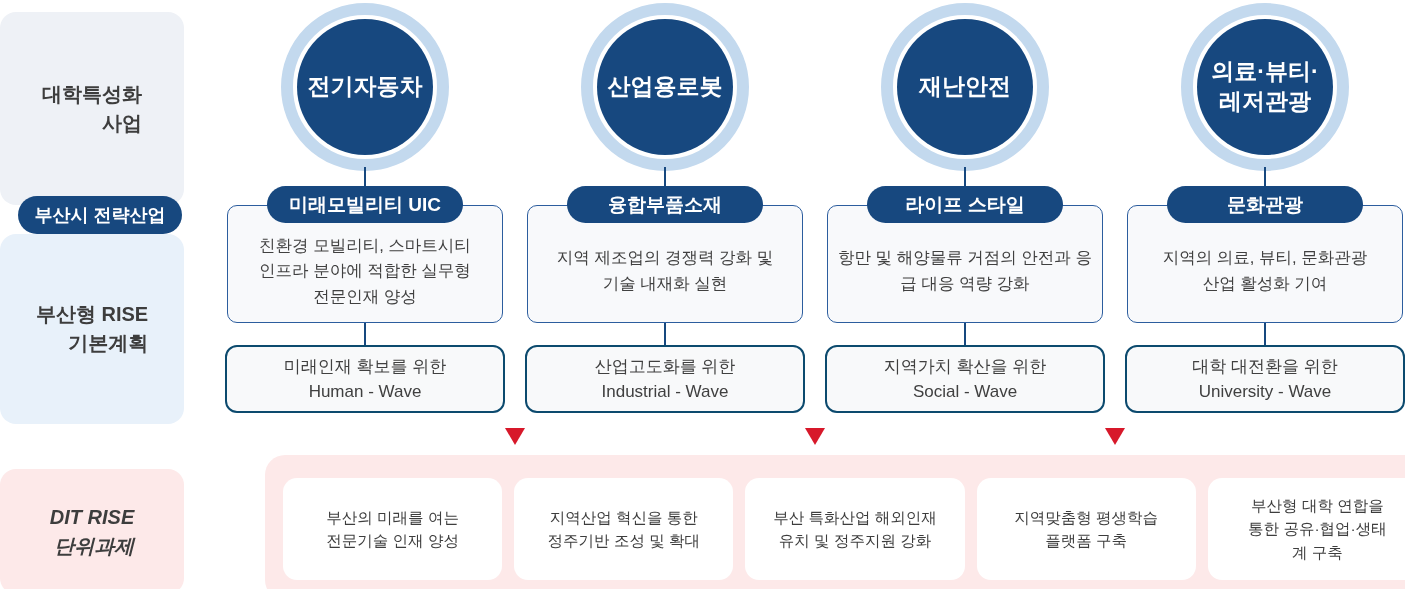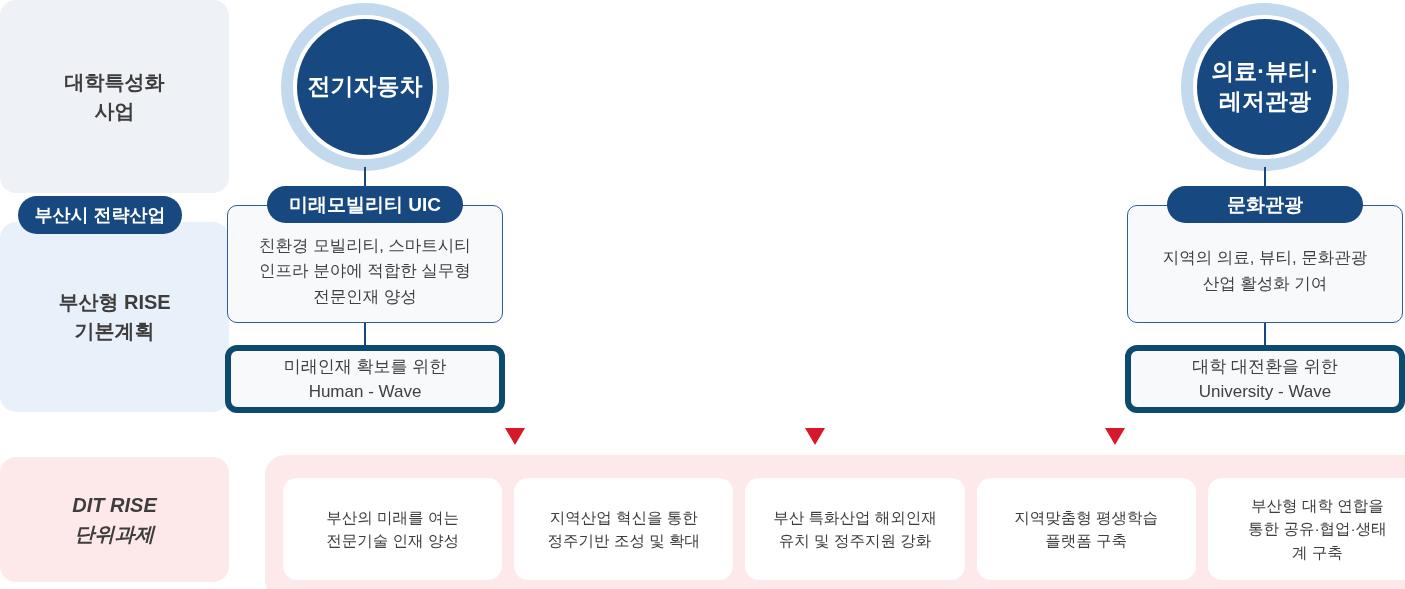--- a/index.html
+++ b/index.html
@@ -14,30 +14,31 @@
     height: 589px;
     background: #ffffff;
     overflow: hidden;
   }
   .preline { white-space: pre-line; }
 
   
   .lbl {
     position: absolute;
     left: 0;
-    width: 229px;
+    width: 184px;
     border-radius: 16px;
     display: flex;
     align-items: center;
     justify-content: center;
-    text-align: center;
+    text-align: right;
     font-weight: 700;
     font-size: 20px;
     line-height: 1.45;
     color: #3d3d3d;
+    margin-top: 12px;
   }
   .lbl-top { top: 0; height: 193px; background: #eef1f6; }
   .lbl-mid { top: 222px; height: 190px; background: #e8f1fa; }
   .lbl-bot { top: 457px; height: 125px; background: #fde9e9; font-style: italic; }
   .lbl-pill {
     position: absolute;
     left: 18px;
     top: 196px;
     width: 164px;
     height: 38px;
@@ -142,21 +143,21 @@
     z-index: 1;
   }
 
   .wave-box {
     position: absolute;
     left: 0;
     top: 345px;
     width: 280px;
     height: 68px;
     background: #f8f9fa;
-    border: 6px solid #0c4a6e;
+    border: 2px solid #0c4a6e;
     border-radius: 12px;
     display: flex;
     align-items: center;
     justify-content: center;
     text-align: center;
     font-size: 17px;
     font-weight: 500;
     line-height: 1.5;
     color: #404040;
   }
@@ -224,21 +225,45 @@
     <div class="conn conn-1"></div>
     <div class="pill">미래모빌리티 UIC</div>
     <div class="desc-box preline">친환경 모빌리티, 스마트시티
 인프라 분야에 적합한 실무형
 전문인재 양성</div>
     <div class="conn conn-2"></div>
     <div class="wave-box preline">미래인재 확보를 위한
 Human - Wave</div>
   </div>
 
-
+  <div class="col col-2">
+    <div class="circle-outer">
+      <div class="circle-inner preline">산업용로봇</div>
+    </div>
+    <div class="conn conn-1"></div>
+    <div class="pill">융합부품소재</div>
+    <div class="desc-box preline">지역 제조업의 경쟁력 강화 및
+기술 내재화 실현</div>
+    <div class="conn conn-2"></div>
+    <div class="wave-box preline">산업고도화를 위한
+Industrial - Wave</div>
+  </div>
+
+  <div class="col col-3">
+    <div class="circle-outer">
+      <div class="circle-inner preline">재난안전</div>
+    </div>
+    <div class="conn conn-1"></div>
+    <div class="pill">라이프 스타일</div>
+    <div class="desc-box preline">항만 및 해양물류 거점의 안전과 응
+급 대응 역량 강화</div>
+    <div class="conn conn-2"></div>
+    <div class="wave-box preline">지역가치 확산을 위한
+Social - Wave</div>
+  </div>
 
   <div class="col col-4">
     <div class="circle-outer">
       <div class="circle-inner preline">의료·뷰티·
 레저관광</div>
     </div>
     <div class="conn conn-1"></div>
     <div class="pill">문화관광</div>
     <div class="desc-box preline">지역의 의료, 뷰티, 문화관광
 산업 활성화 기여</div>

